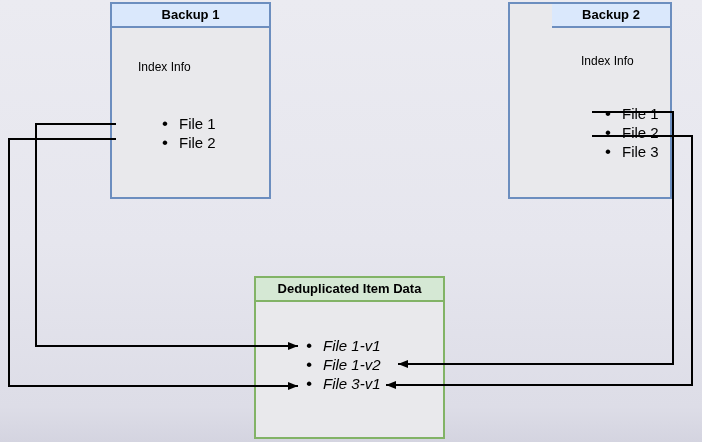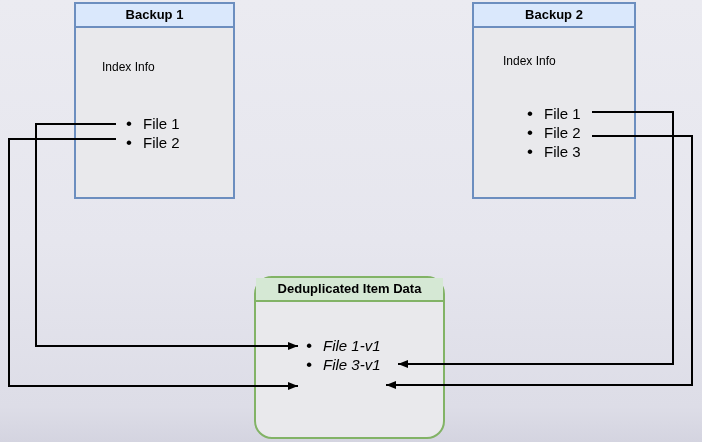--- a/index.html
+++ b/index.html
@@ -17,21 +17,21 @@
     position: relative;
     width: 702px;
     height: 442px;
     background: linear-gradient(180deg, #ebebf1 0%, #e6e6ee 55%, #dddde7 92%, #d4d4e0 100%);
   }
   .box {
     position: absolute;
     box-sizing: border-box;
     background: #e9e9ec;
   }
-  .box.blue   { border: 2px solid #6c8ebf; }
+  .box.blue   { border: 2px solid #6c8ebf; margin-left: 36px; }
   .box.green  { border: 2px solid #82b366; }
   .box-header {
     box-sizing: border-box;
     height: 24px;
     line-height: 22px;
     text-align: center;
     font-weight: bold;
     font-size: 13px;
   }
   .blue  .box-header { background: #dae8fc; border-bottom: 2px solid #6c8ebf; }
@@ -63,25 +63,25 @@
     position: absolute;
     left: 0;
     top: 0;
     font-size: 17px;
   }
   
   #box-backup1 { left: 74px; top: 2px; width: 161px; height: 197px; }
   #box-backup1 .subtitle  { left: 26px; top: 32px; }
   #box-backup1 .file-list { left: 50px; top: 86px; }
   
-  #box-backup2 { left: 472px; top: 2px; width: 164px; height: 197px; }
+  #box-backup2 { left: 472px; top: 2px; width: 164px; height: 197px; padding-left: 42px; }
   #box-backup2 .subtitle  { left: 29px; top: 26px; }
   #box-backup2 .file-list { left: 53px; top: 76px; }
   
-  #box-dedup { left: 254px; top: 276px; width: 191px; height: 163px; border-radius: 18px; }
+  #box-dedup { left: 254px; top: 276px; width: 191px; height: 163px; }
   #box-dedup .file-list { left: 50px; top: 34px; font-style: italic; }
 
   svg.connectors {
     position: absolute;
     left: 0;
     top: 0;
     z-index: 5;
     pointer-events: none;
   }
   svg.connectors polyline {
@@ -116,20 +116,21 @@
         <li>File 3</li>
       </ul>
     </div>
   </div>
 
   <div class="box green" id="box-dedup">
     <div class="box-header">Deduplicated Item Data</div>
     <div class="box-body">
       <ul class="file-list">
         <li>File 1-v1</li>
+        <li>File 1-v2</li>
         <li>File 3-v1</li>
       </ul>
     </div>
   </div>
 
   <svg class="connectors" width="702" height="442" viewBox="0 0 702 442">
     <defs>
       <marker id="arrowhead" markerUnits="userSpaceOnUse" markerWidth="13" markerHeight="10" refX="11" refY="5" orient="auto">
         <path d="M1,1 L11,5 L1,9 Z" fill="#000000"></path>
       </marker>

